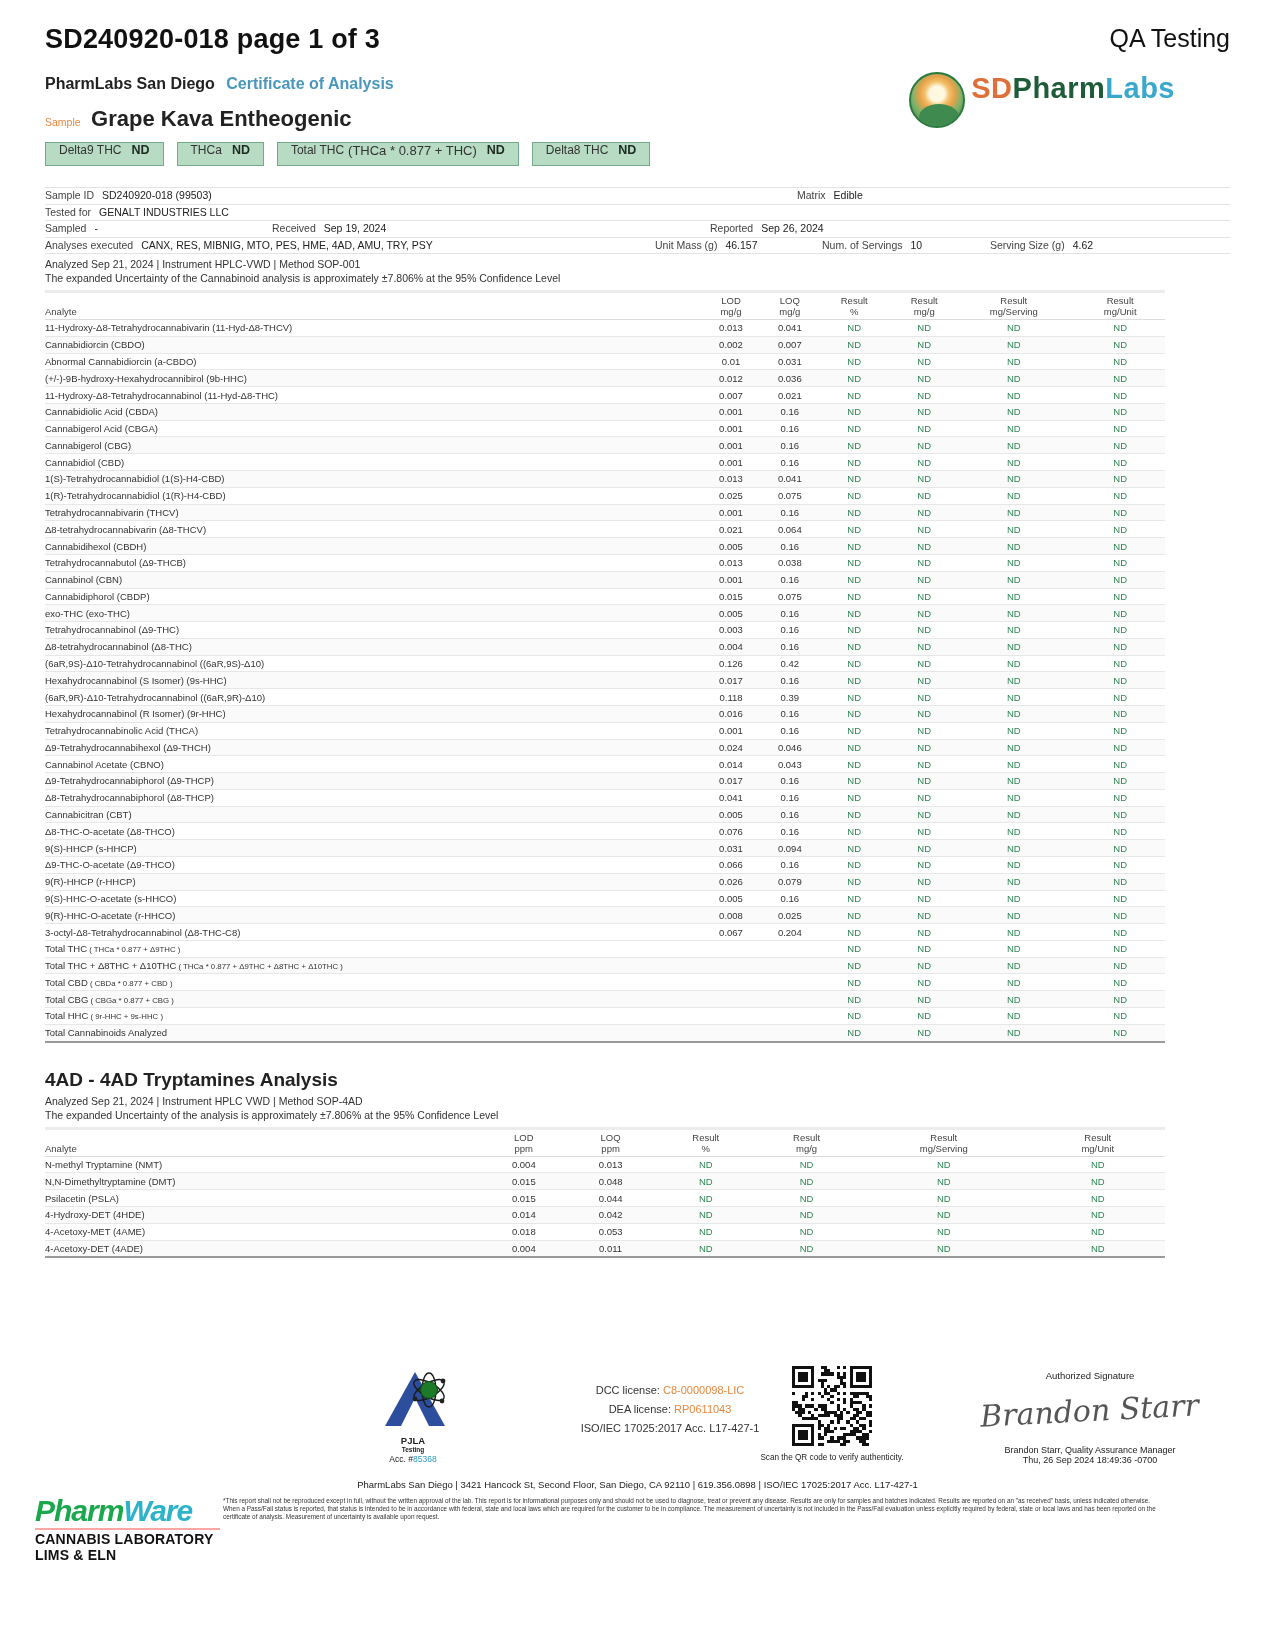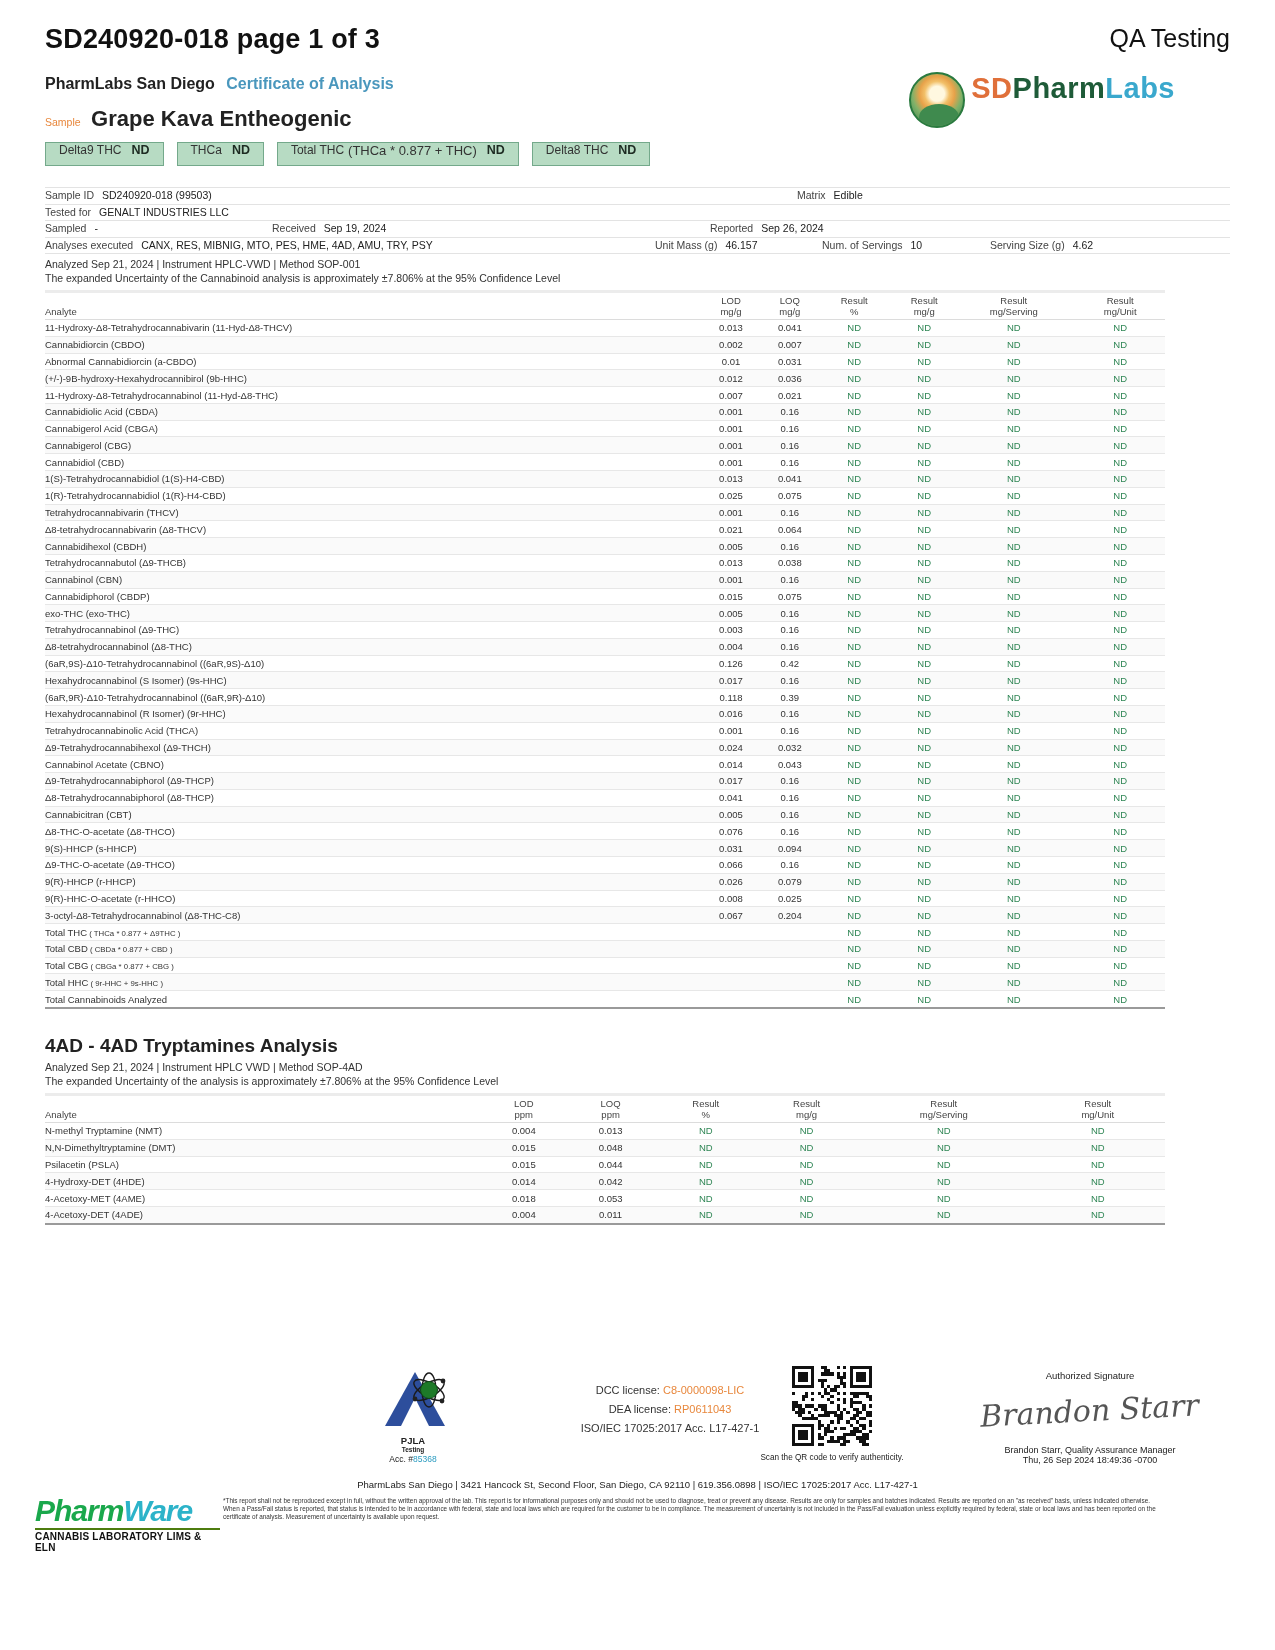--- a/index.html
+++ b/index.html
@@ -84,21 +84,21 @@
   .sig-label{font-size:9.5px;color:#222;}
   .sig-name{font-size:9px;color:#222;margin-top:2px;}
   .sig-date{font-size:9px;color:#222;}
 
   .address{position:absolute;left:0;top:1479px;width:1275px;text-align:center;font-size:9.5px;color:#222;}
 
   .pharmware{position:absolute;left:35px;top:1494px;width:185px;}
   .pw-word{font-size:30px;font-weight:700;font-style:italic;letter-spacing:-1px;}
   .pw-pharm{color:#1aa84c;}
   .pw-ware{color:#2cb3c9;}
-  .pw-sub{font-size:10px;font-weight:700;color:#111;letter-spacing:.2px;border-top:2px solid #4d7c0f;
+  .pw-sub{font-size:14px;font-weight:700;color:#111;letter-spacing:.2px;border-top:2px solid #fca5a5;
       padding-top:1px;margin-top:0;}
   .disclaimer{position:absolute;left:223px;top:1497px;width:935px;font-size:6.4px;line-height:7.9px;color:#333;}
 </style>
 </head>
 <body>
 
 <div class="page">
   <div class="content">
 
     <div class="header-row">
@@ -423,21 +423,21 @@
             <td>0.001</td>
             <td>0.16</td>
             <td class="nd">ND</td>
             <td class="nd">ND</td>
             <td class="nd">ND</td>
             <td class="nd">ND</td>
           </tr>
           <tr>
             <td><span>Δ9-Tetrahydrocannabihexol (Δ9-THCH)</span></td>
             <td>0.024</td>
-            <td>0.032</td>
+            <td>0.046</td>
             <td class="nd">ND</td>
             <td class="nd">ND</td>
             <td class="nd">ND</td>
             <td class="nd">ND</td>
           </tr>
           <tr>
             <td><span>Cannabinol Acetate (CBNO)</span></td>
             <td>0.014</td>
             <td>0.043</td>
             <td class="nd">ND</td>
@@ -502,20 +502,29 @@
           <tr>
             <td><span>9(R)-HHCP (r-HHCP)</span></td>
             <td>0.026</td>
             <td>0.079</td>
             <td class="nd">ND</td>
             <td class="nd">ND</td>
             <td class="nd">ND</td>
             <td class="nd">ND</td>
           </tr>
           <tr>
+            <td><span>9(S)-HHC-O-acetate (s-HHCO)</span></td>
+            <td>0.005</td>
+            <td>0.16</td>
+            <td class="nd">ND</td>
+            <td class="nd">ND</td>
+            <td class="nd">ND</td>
+            <td class="nd">ND</td>
+          </tr>
+          <tr>
             <td><span>9(R)-HHC-O-acetate (r-HHCO)</span></td>
             <td>0.008</td>
             <td>0.025</td>
             <td class="nd">ND</td>
             <td class="nd">ND</td>
             <td class="nd">ND</td>
             <td class="nd">ND</td>
           </tr>
           <tr>
             <td><span>3-octyl-Δ8-Tetrahydrocannabinol (Δ8-THC-C8)</span></td>
@@ -523,20 +532,29 @@
             <td>0.204</td>
             <td class="nd">ND</td>
             <td class="nd">ND</td>
             <td class="nd">ND</td>
             <td class="nd">ND</td>
           </tr>
         </tbody>
       <tbody class="totals">
           <tr>
             <td><span>Total THC</span><span class="formula"> ( THCa * 0.877 + Δ9THC )</span></td>
+            <td></td>
+            <td></td>
+            <td class="nd">ND</td>
+            <td class="nd">ND</td>
+            <td class="nd">ND</td>
+            <td class="nd">ND</td>
+          </tr>
+          <tr>
+            <td><span>Total THC + Δ8THC + Δ10THC</span><span class="formula"> ( THCa * 0.877 + Δ9THC + Δ8THC + Δ10THC )</span></td>
             <td></td>
             <td></td>
             <td class="nd">ND</td>
             <td class="nd">ND</td>
             <td class="nd">ND</td>
             <td class="nd">ND</td>
           </tr>
           <tr>
             <td><span>Total CBD</span><span class="formula"> ( CBDa * 0.877 + CBD )</span></td>
             <td></td>

